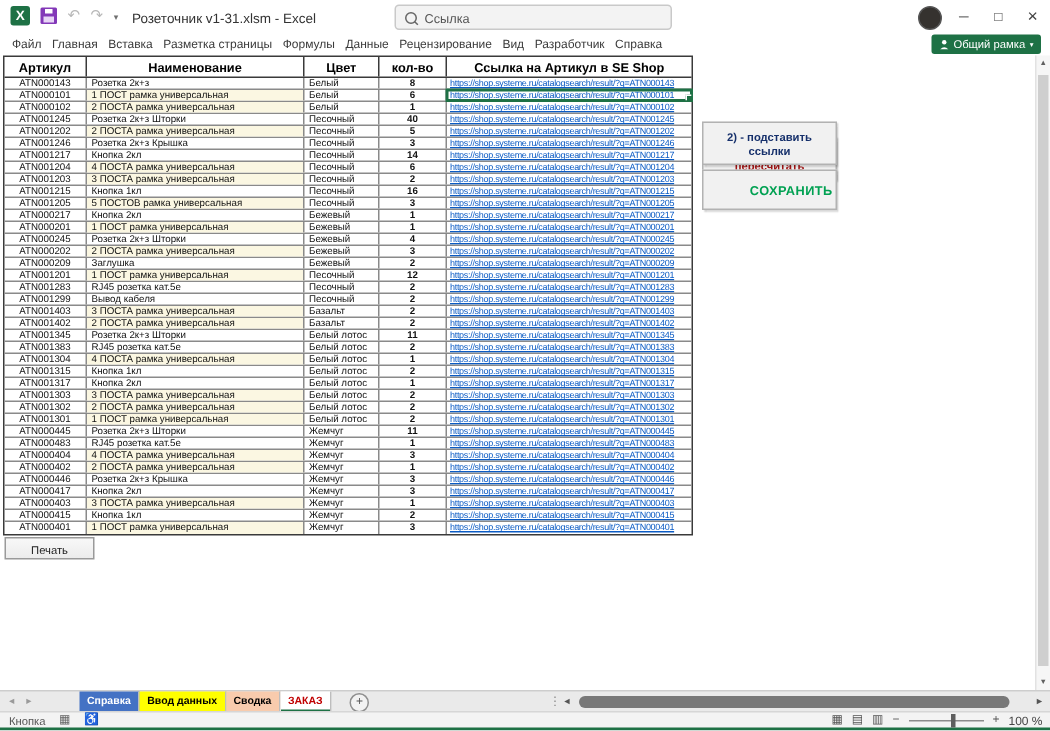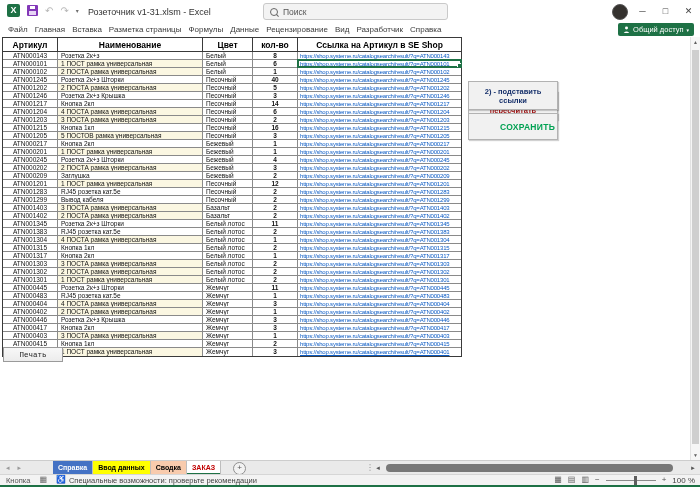--- a/index.html
+++ b/index.html
@@ -50,22 +50,22 @@
   .c-sku{text-align:center;}
   .c-name{padding-left:3px;}
   .tint{background:#fbf7e2;}
   .c-color{padding-left:3px;}
   .c-qty{text-align:center;font-weight:bold;}
   .c-link{border-right:none;padding-left:2px;position:relative;}
   .c-link a{color:#0b5bc4;text-decoration:underline;font-size:6px;letter-spacing:-0.2px;}
   .c-link.selected{outline:2px solid #1e7145;outline-offset:-1px;z-index:3;}
   .fill-handle{position:absolute;right:0;bottom:0;width:3px;height:3px;background:#1e7145;border-left:1px solid #fff;border-top:1px solid #fff;}
 
-  .print-btn{position:absolute;left:3px;top:310px;width:60px;height:15px;background:linear-gradient(#f8f8f8,#ececec);
-             border:1px solid #9a9a9a;font-size:7.5px;color:#222;font-family:Liberation Mono, monospace;
+  .print-btn{position:absolute;left:3px;top:321px;width:60px;height:15px;background:linear-gradient(#f8f8f8,#ececec);
+             border:1px solid #9a9a9a;font-size:7.5px;color:#222;font-family:Liberation Sans, sans-serif;
              text-align:center;line-height:13px;box-sizing:border-box;}
 
   .pbtn{position:absolute;left:468px;width:90px;background:#f1f1f1;border:1px solid #b2b2b2;
         box-shadow:1px 1px 1px rgba(0,0,0,.18);display:flex;align-items:center;justify-content:center;
         text-align:center;font-weight:bold;box-sizing:border-box;padding:0 3px;}
   .btn-fill{top:14px;height:29px;font-size:7.5px;}
   .btn-links{top:44px;height:29px;font-size:7.5px;}
   .btn-save{top:76px;height:27px;font-size:8.5px;letter-spacing:.3px;padding-left:32px;}
 
   .vscroll{position:absolute;right:0;top:0;width:10px;height:423px;background:#f6f6f6;border-left:1px solid #e2e2e2;box-sizing:border-box;}
@@ -110,21 +110,21 @@
     <div class="qat">
       <div class="excel-icon">X</div>
       <div class="save-icon"></div>
       <span class="undo-icon">↶</span>
       <span class="redo-icon">↷</span>
       <span class="qat-caret">▾</span>
     </div>
     <div class="doc-title">Розеточник v1-31.xlsm - Excel</div>
     <div class="searchbox">
       <span class="mag-icon"></span>
-      <span>Поиск</span>
+      <span>Ссылка</span>
     </div>
     <div class="avatar"></div>
     <div class="win-controls">
       <div class="win-btn">─</div>
       <div class="win-btn">□</div>
       <div class="win-btn">✕</div>
     </div>
   </div>
 
   <div class="menubar">
@@ -138,21 +138,21 @@
         <span>Рецензирование</span>
         <span>Вид</span>
         <span>Разработчик</span>
         <span>Справка</span>
       </div>
     <div class="share-btn">
       <svg width="7" height="7" viewBox="0 0 8 8">
         <circle cx="4" cy="2.4" r="1.7" fill="#fff"></circle>
           <path d="M0.8 8 Q4 4.6 7.2 8 Z" fill="#fff"></path>
       </svg>
-      <span>Общий доступ</span>
+      <span>Общий рамка</span>
       <span class="share-caret">▾</span>
     </div>
   </div>
 
   <div class="sheet">
 
     <div class="xtable">
       <div class="thead">
         <div class="hcell w0">Артикул</div>
         <div class="hcell w1">Наименование</div>
@@ -460,21 +460,20 @@
     <div class="hs-thumb"></div>
     <div class="hs-arrow hs-right">►</div>
   </div>
 
   <div class="statusbar">
     <div class="sb-left">
       <span>Кнопка</span>
       <span class="macro-icon">▦</span>
       <span class="acc-wrap">
         <span class="acc-icon">♿</span>
-        <span>Специальные возможности: проверьте рекомендации</span>
       </span>
     </div>
     <div class="sb-right">
       <span class="view-ic">▦</span>
       <span class="view-ic">▤</span>
       <span class="view-ic">▥</span>
       <span class="zoom-sign">−</span>
       <span class="zslider">
           <span class="zthumb"></span>
         </span>

